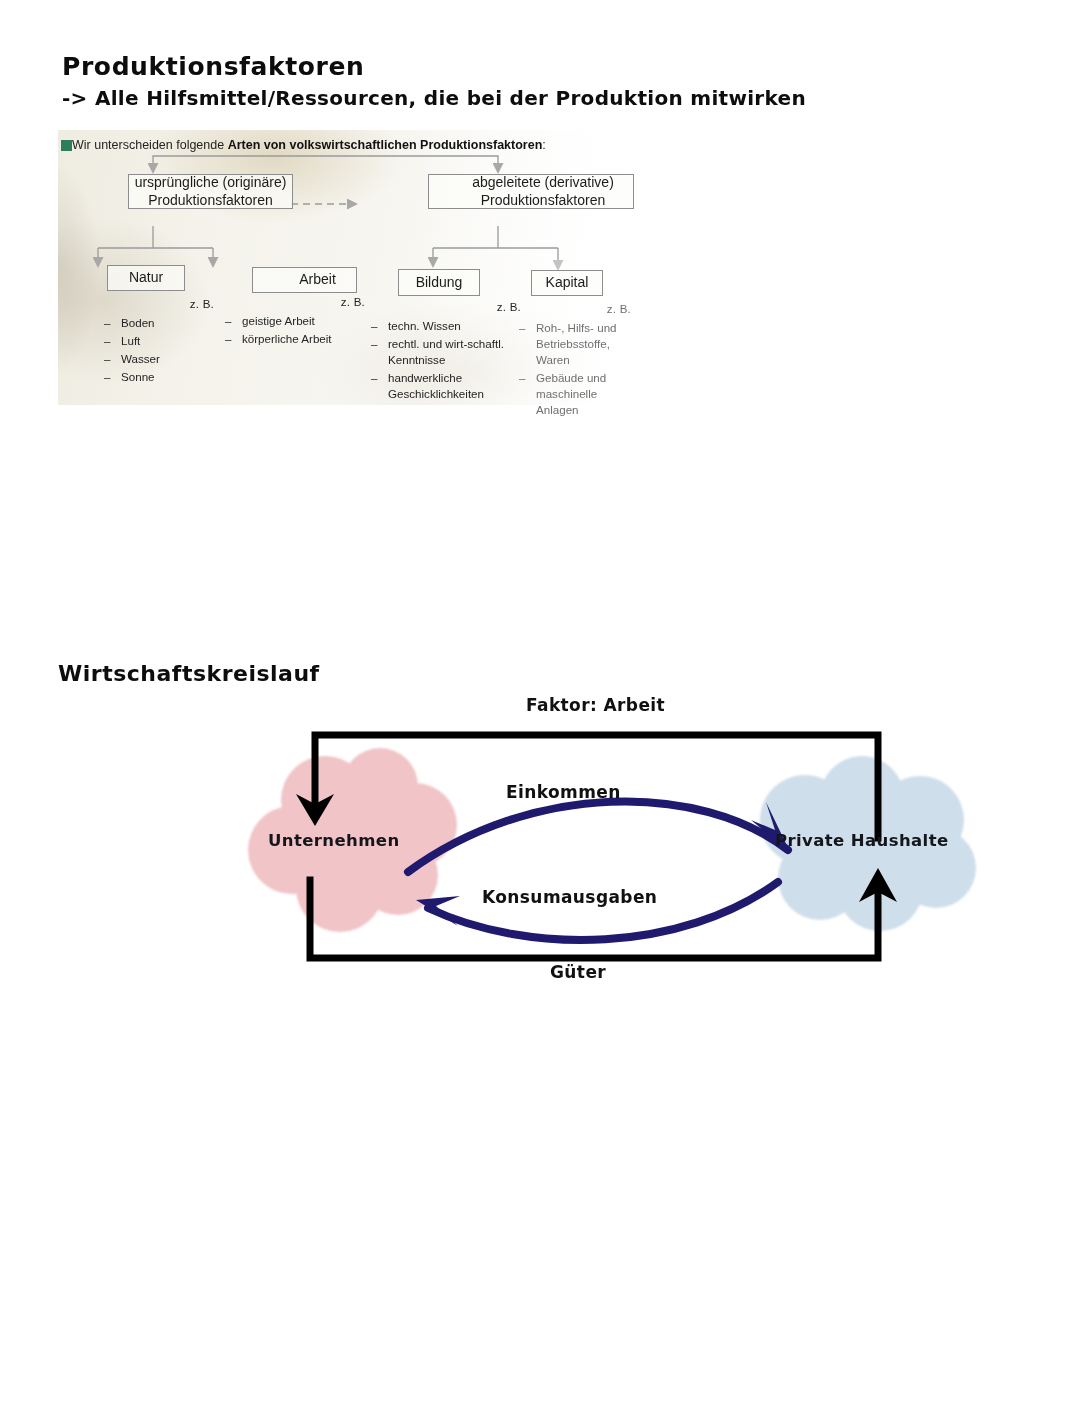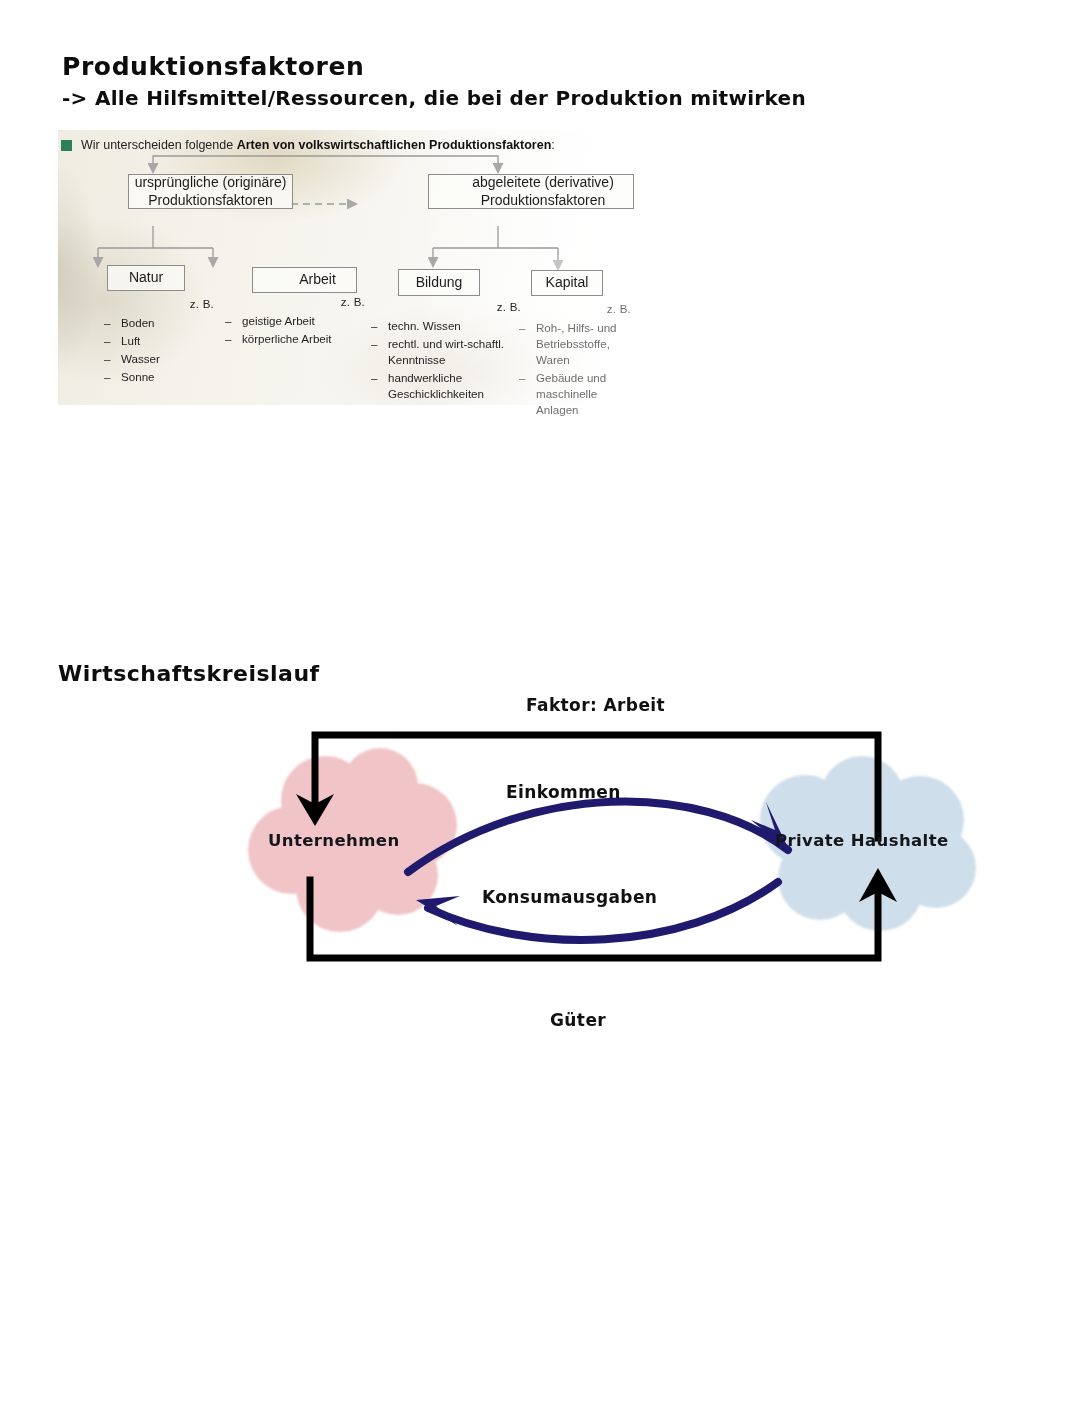--- a/index.html
+++ b/index.html
@@ -68,21 +68,20 @@
       radial-gradient(ellipse 60px 150px at 0% 50%, rgba(120,110,85,.18), rgba(120,110,85,0) 70%),
       linear-gradient(to right, rgba(255,255,255,0) 62%, rgba(255,255,255,.55) 88%, #fff 100%);
   }
 
   .bullet-line {
     position: absolute;
     left: 3px;
     top: 8px;
     display: flex;
     align-items: center;
-    gap: 9px;
     z-index: 3;
   }
   .bullet-sq {
     width: 11px;
     height: 11px;
     background: #2e7d5b;
     display: block;
   }
   .bullet-text {
     font-size: 12.5px;
@@ -303,17 +302,17 @@
     <path d="M178,182 C300,92 470,92 558,160" fill="none" stroke="#1f1a6e" stroke-width="8" stroke-linecap="round"></path>
     <path d="M560,162 L521,130 L545,140 L536,112 Z" fill="#1f1a6e"></path>
 
     <path d="M548,192 C452,262 300,266 198,218" fill="none" stroke="#1f1a6e" stroke-width="8" stroke-linecap="round"></path>
     <path d="M186,210 L230,206 L206,216 L228,236 Z" fill="#1f1a6e"></path>
   </svg>
 
   <div class="flow-label" style="left:296px; top:5px;">Faktor: Arbeit</div>
   <div class="flow-label" style="left:276px; top:92px;">Einkommen</div>
   <div class="flow-label" style="left:252px; top:197px;">Konsumausgaben</div>
-  <div class="flow-label" style="left:320px; top:272px;margin-top:48px;">Güter</div>
+  <div class="flow-label" style="left:320px; top:272px;">Güter</div>
 
   <div class="cloud-label" style="left:38px; top:141px;">Unternehmen</div>
   <div class="cloud-label" style="left:545px; top:141px;">Private Haushalte</div>
 </div>
 
 </body></html>

